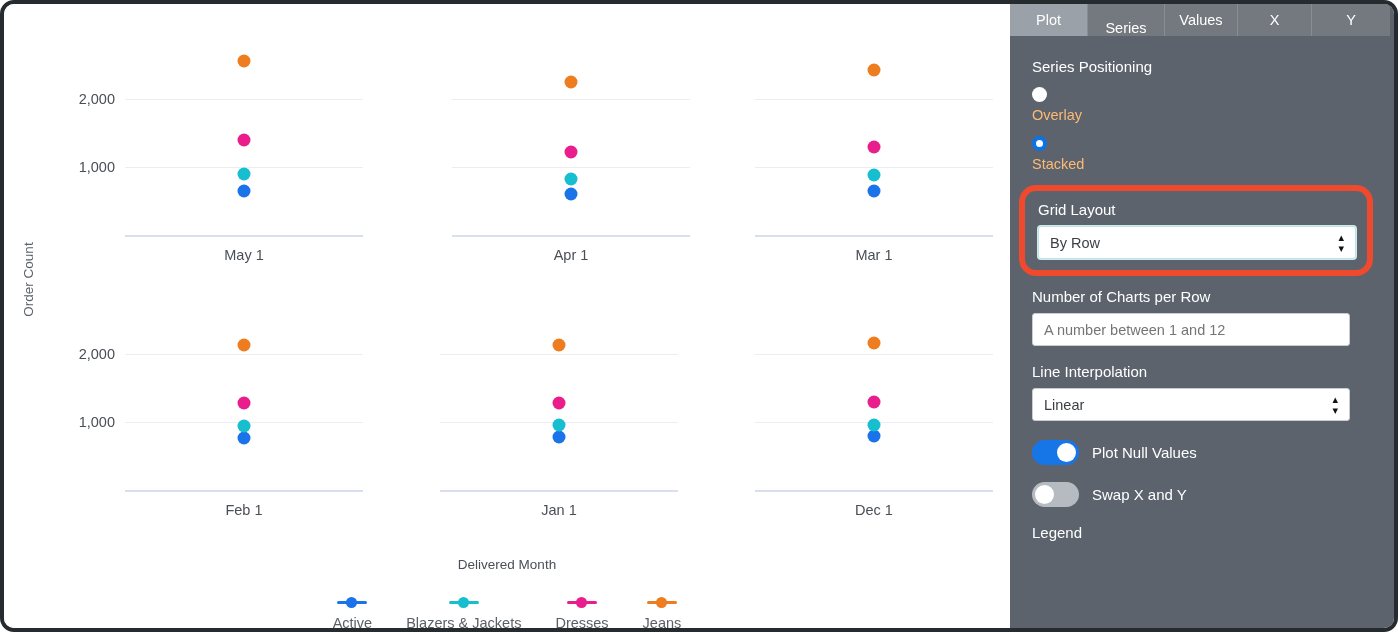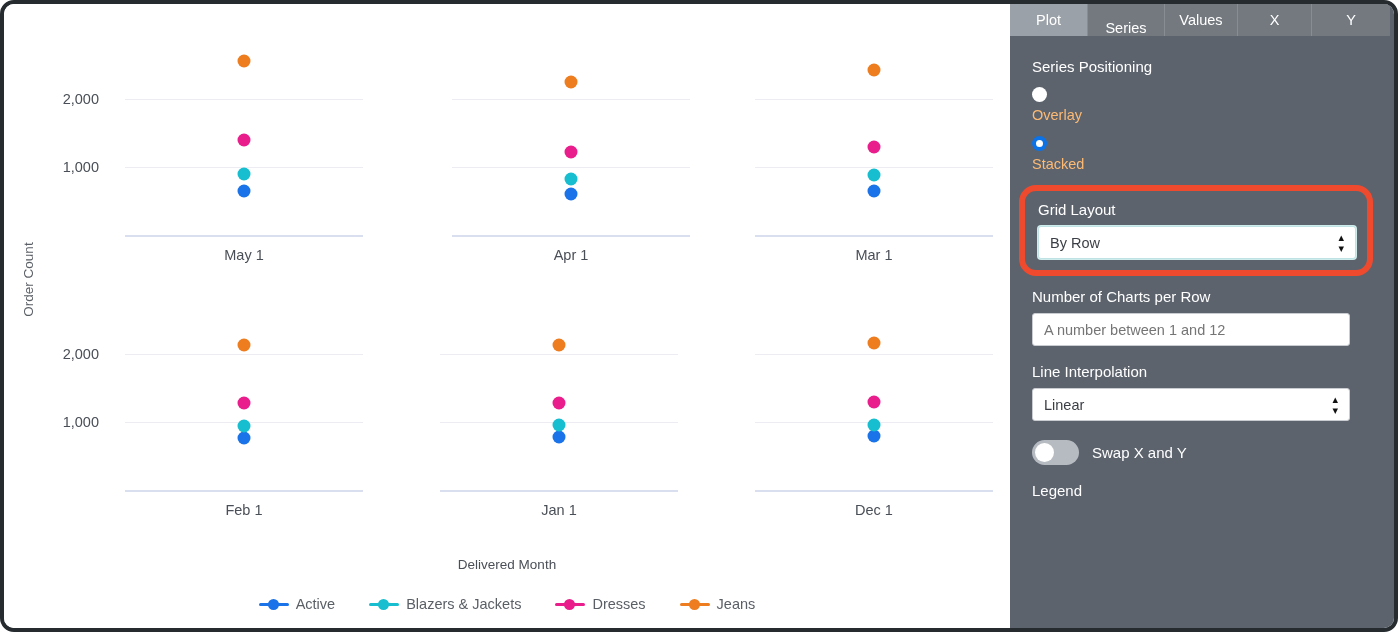--- a/index.html
+++ b/index.html
@@ -65,21 +65,21 @@
     position: absolute;
     height: 2px;
     background: #dadff0;
     left: 0;
     width: 100%;
   }
 
   .ytick {
     position: absolute;
     right: 100%;
-    margin-right: 26px;
+    margin-right: 10px;
     transform: translateY(-50%);
     font-size: 14.5px;
     color: #4a4f57;
     white-space: nowrap;
   }
 
   .xtick {
     position: absolute;
     left: 0;
     width: 100%;
@@ -100,21 +100,21 @@
   #legend {
     position: absolute;
     left: 0;
     top: 592px;
     width: 1006px;
     display: flex;
     justify-content: center;
     align-items: center;
     gap: 34px;
   }
-  .legend-item { display: flex; align-items: center; gap: 7px; }
+  .legend-item { display: flex; align-items: center; gap: 7px; flex-direction: column; }
   .legend-marker {
     position: relative;
     width: 30px; height: 12px;
     display: inline-block;
   }
   .legend-marker .lm-line {
     position: absolute;
     left: 0; top: 5px;
     width: 30px; height: 3px;
     border-radius: 2px;
@@ -447,20 +447,26 @@
       <div class="field-label">Line Interpolation</div>
       <div class="select-box">
         <span>Linear</span>
         <span class="select-chevron">▴<br>▾</span>
       </div>
 
       <div style="height:19px"></div>
 
       <div id="toggle-host">
           <div class="toggle-row">
+            <div class="toggle on">
+              <div class="knob"></div>
+            </div>
+            <div class="toggle-label">Plot Null Values</div>
+          </div>
+          <div class="toggle-row">
             <div class="toggle off">
               <div class="knob"></div>
             </div>
             <div class="toggle-label">Swap X and Y</div>
           </div>
         </div>
 
       <div class="cut-label">Legend</div>
     </div>
 

